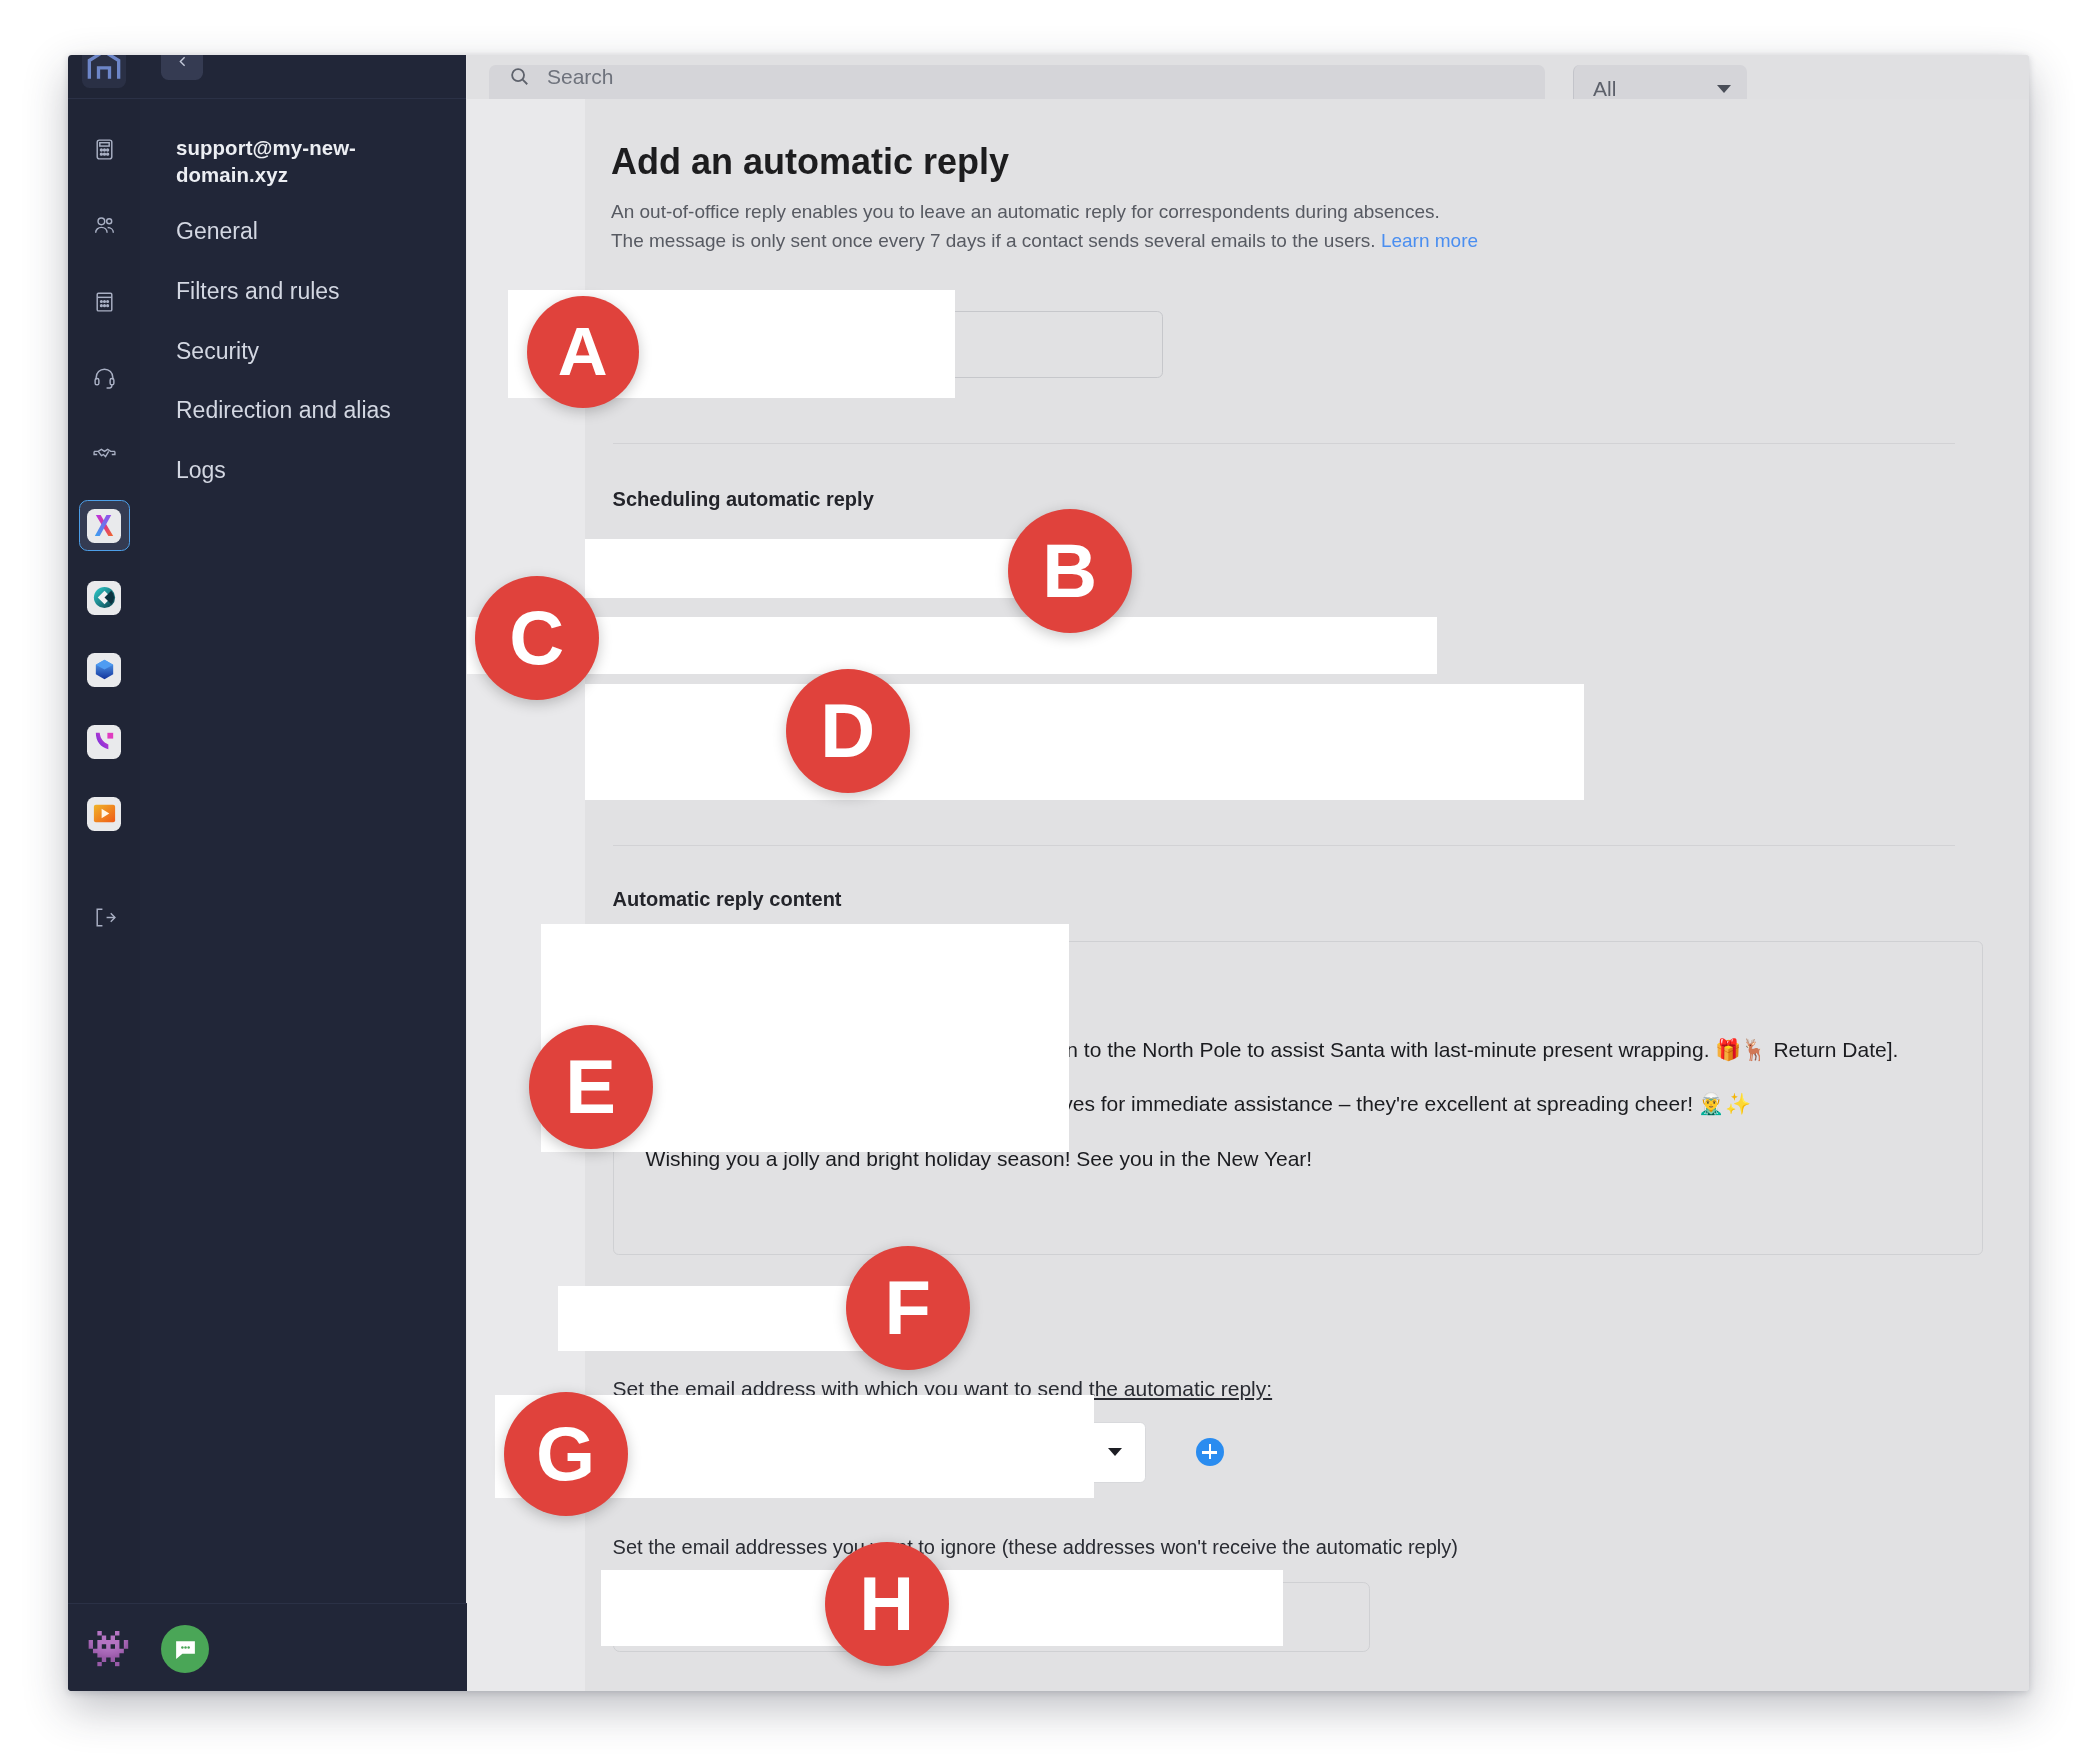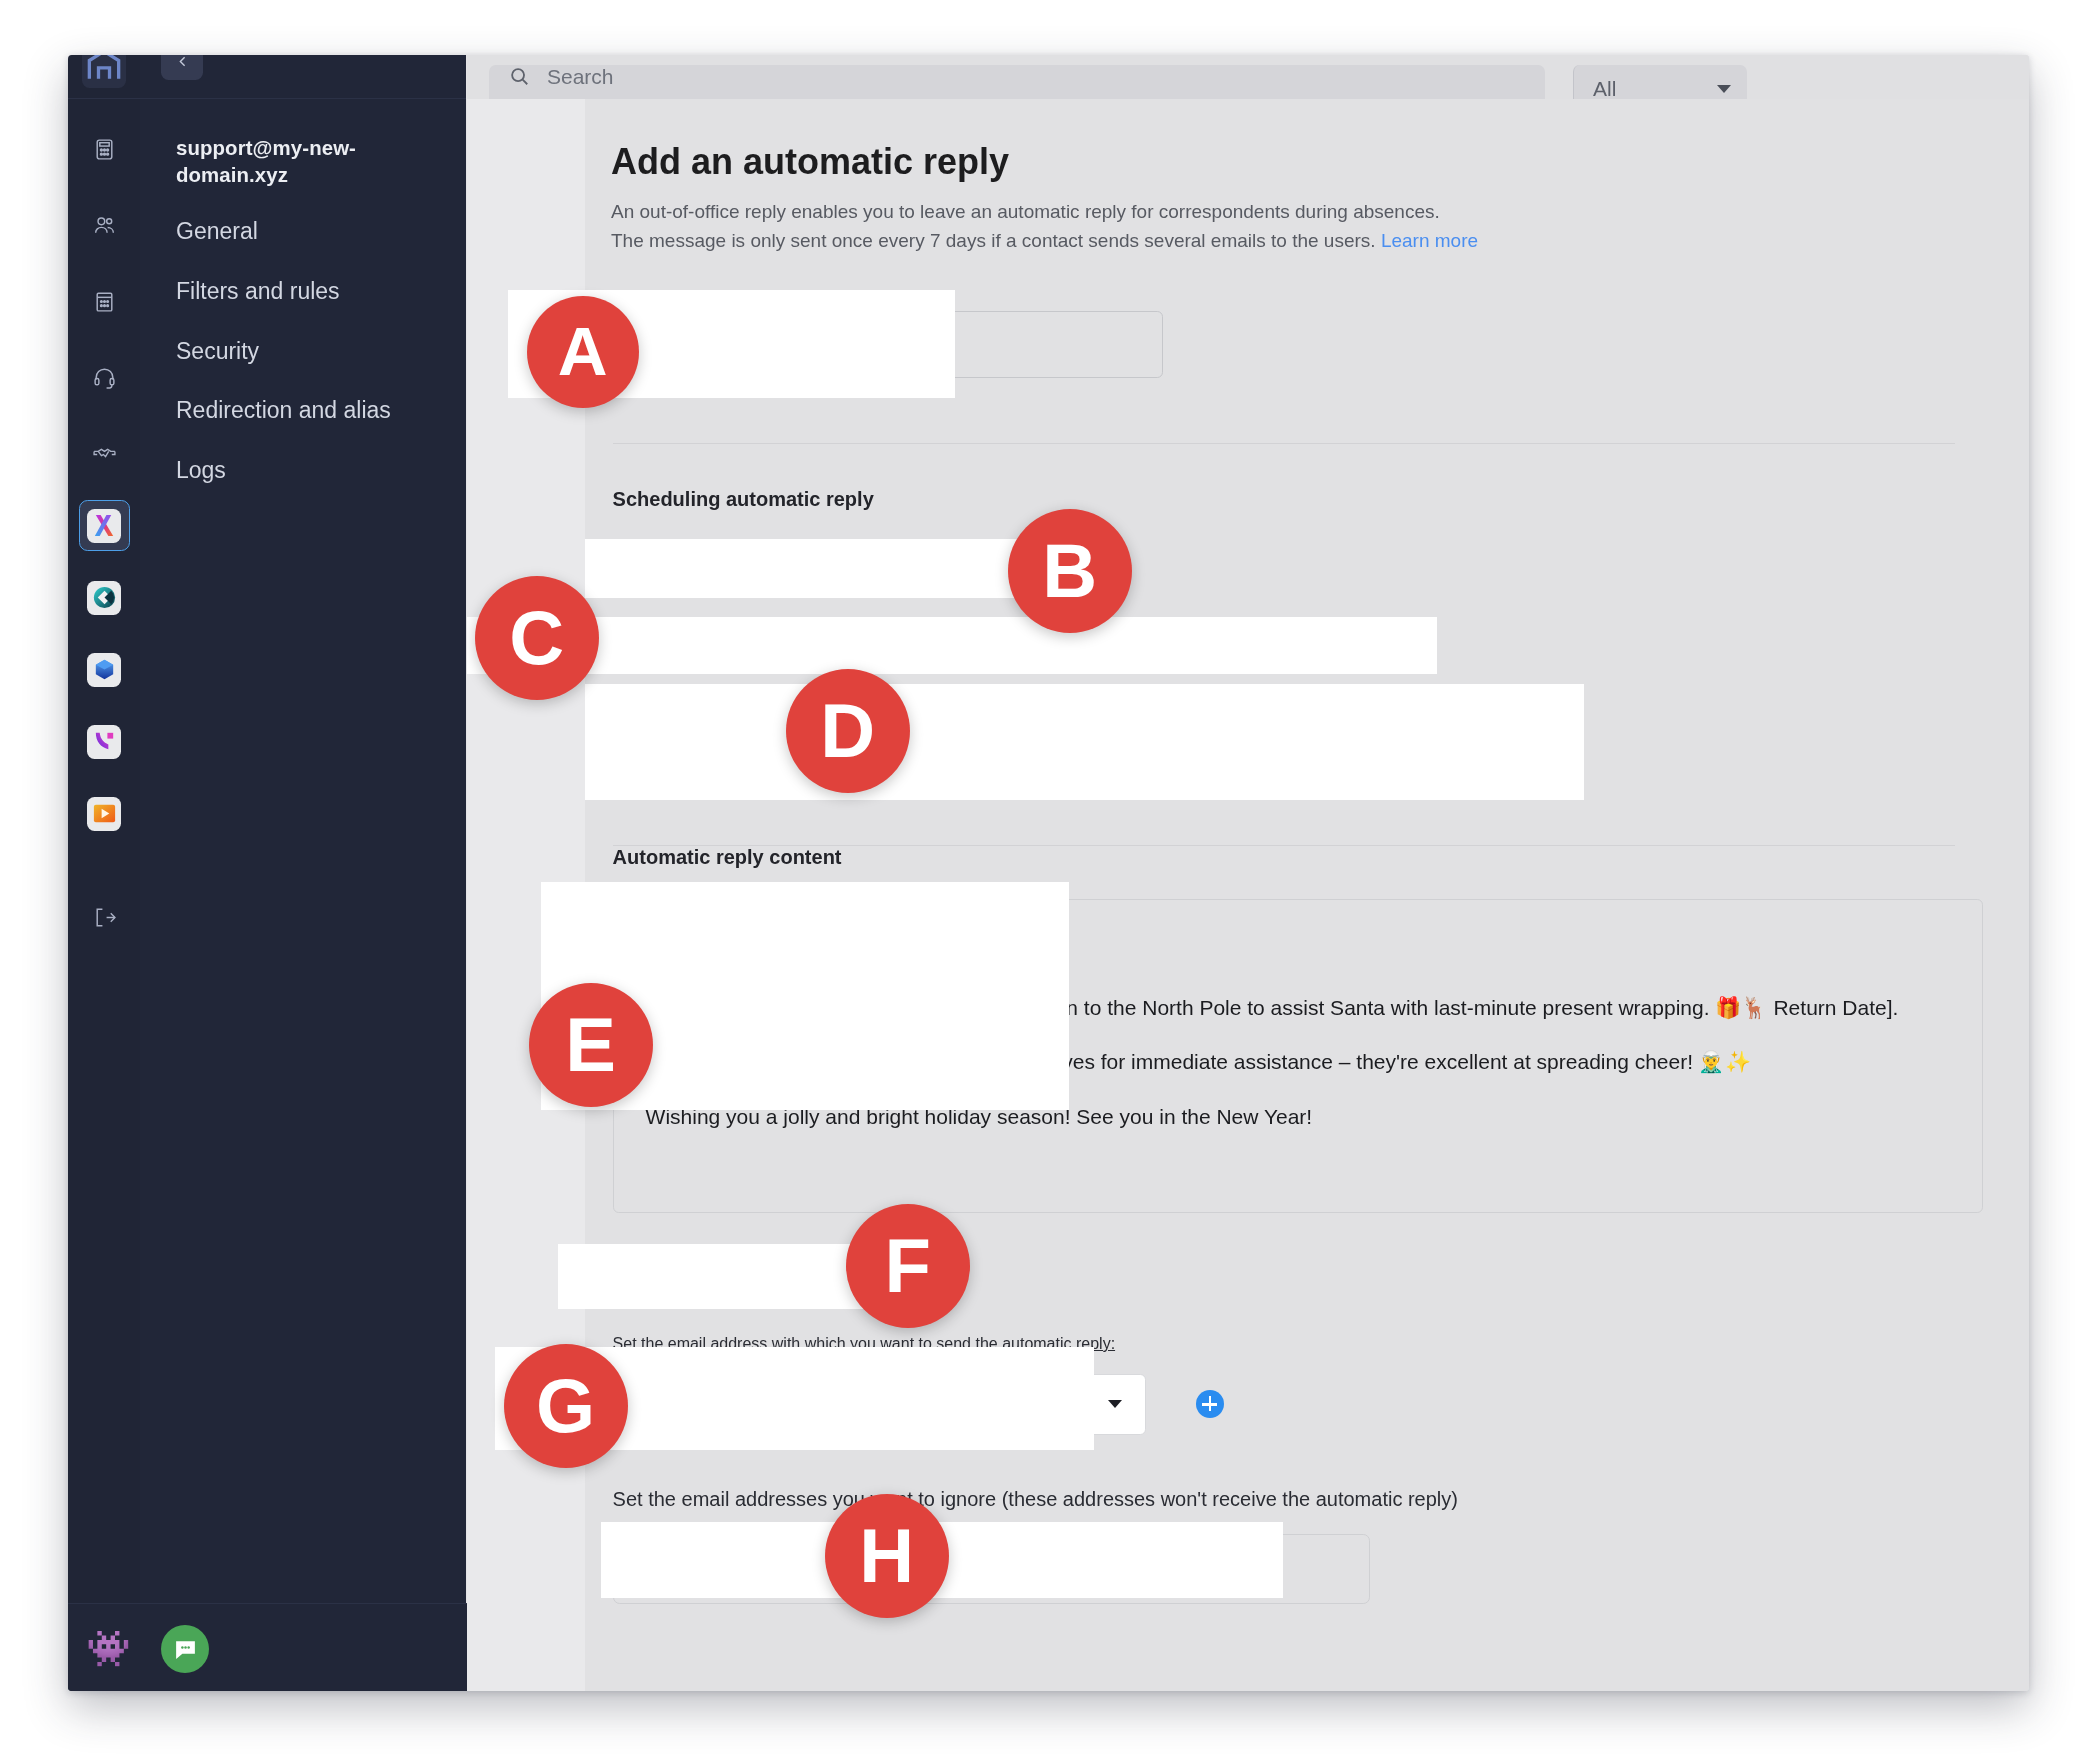--- a/index.html
+++ b/index.html
@@ -525,21 +525,21 @@
             <div class="plain-box" style="position:absolute;left:770px;top:13.3px;width:116px;height:70px;">
               <span style="font-size:24px;color:#17181c;">20:00</span>
             </div>
 
             <div class="badge" style="left:173px;top:-27px;width:124px;height:124px;font-size:76px;">D</div>
           </div>
         </div>
 
         <div class="hr" style="margin:44px 27.6px 0 27.6px;"></div>
 
-        <div style="margin-left:27.6px;position:relative;">
+        <div style="margin-left:27.6px;margin-top:42px;position:relative;">
           <div class="section-title">Automatic reply content</div>
 
           <div style="position:relative;margin-top:30px;">
             <div class="wh" style="left:-72px;top:-17px;width:528px;height:228px;"></div>
 
             <div class="mfield" style="position:relative;height:auto;min-height:314px;padding:38px 32px 34px 32px;border-color:#cfd0d3;">
               <span class="mlabel" style="background:#ffffff;top:-11.4px;">Automatic reply content *</span>
               <div class="reply-body">
                 <p>Ho ho ho, Happy Holidays!</p>
                 <p>I'm currently on a reindeer-powered expedition to the North Pole to assist Santa with last-minute present wrapping. 🎁🦌 Return Date].</p>
@@ -557,21 +557,21 @@
           <div style="position:relative;display:inline-flex;align-items:center;gap:21px;height:32px;">
             <span style="font-size:21px;color:#1c1d22;">Hide the advanced settings</span>
             <svg viewBox="0 0 24 24" style="width:25px;height:25px;" fill="none" stroke="#1c1d22" stroke-width="2.3">
               <path d="M5 15l7-7 7 7"></path>
             </svg>
           </div>
           <div class="badge" style="left:233px;top:-57px;width:124px;height:124px;font-size:76px;">F</div>
         </div>
 
         <div style="margin-left:27.6px;margin-top:42px;position:relative;">
-          <div style="font-size:16px;color:#2a2c33;text-decoration:underline;">Set the email address with which you want to send the automatic reply:</div>
+          <div style="font-size:21px;color:#2a2c33;text-decoration:underline;">Set the email address with which you want to send the automatic reply:</div>
 
           <div style="position:relative;margin-top:21px;height:74px;">
             <div class="wh" style="left:-118px;top:-27px;width:599px;height:103px;"></div>
             <div class="plain-box" style="position:absolute;left:0;top:0;width:533px;height:61px;justify-content:space-between;padding:0 23px;">
               <span style="font-size:22px;color:#17181c;">support@my-new-domain.xyz</span>
               <span class="caret-dn" style="border-top-color:#1d1e24;"></span>
             </div>
             <span class="blue-plus" style="position:absolute;left:583px;top:16px;"></span>
             <div class="badge" style="left:-109px;top:-30px;width:124px;height:124px;font-size:76px;">G</div>
           </div>

